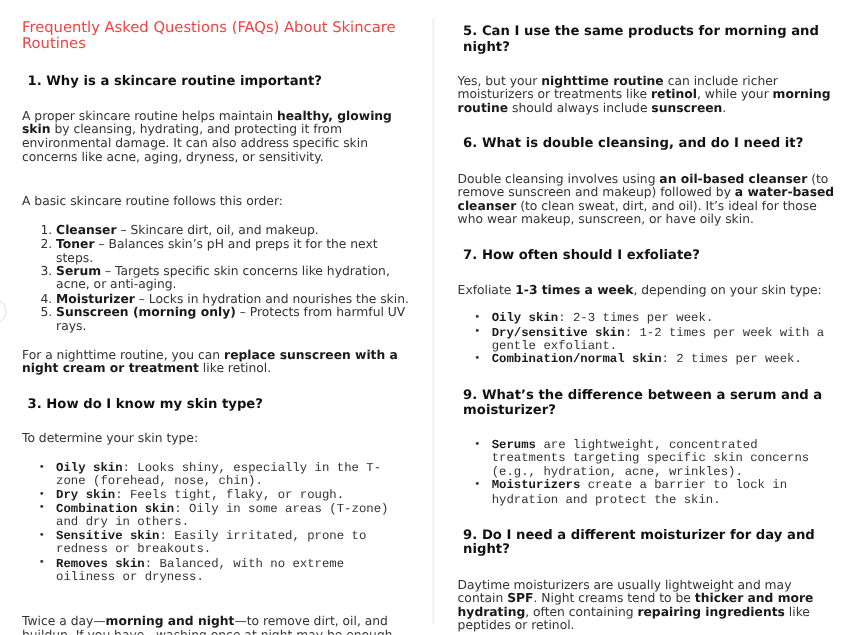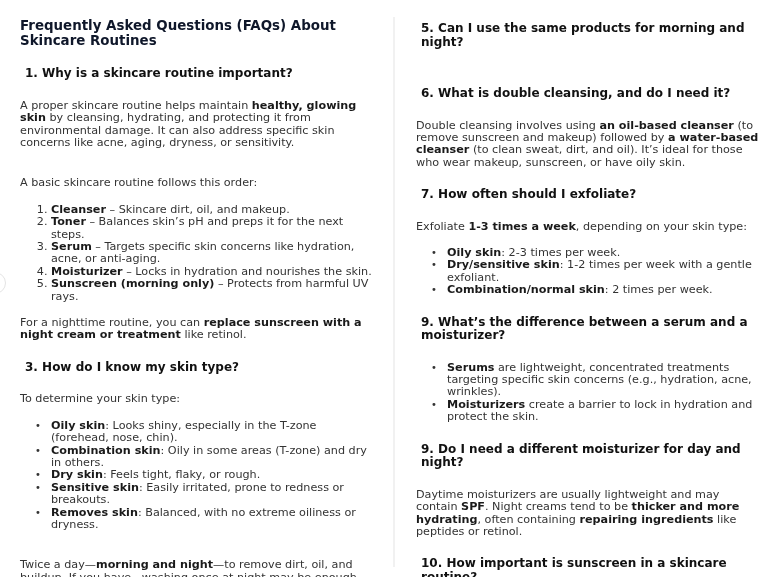--- a/index.html
+++ b/index.html
@@ -14,30 +14,30 @@
   .col-right { left: 416px; width: 346px; }
   .divider {
     position: absolute; left: 393px; top: 17px; width: 2px; height: 550px;
     background: #f1f1f1;
   }
   .edge-circle {
     position: absolute; left: -16px; top: 272px; width: 20px; height: 20px;
     border: 1px solid #e4e4e4; border-radius: 50%;
   }
   h1 {
-    font-size: 13.4px; line-height: 14.6px; font-weight: bold; color: #0f172a;
+    font-size: 13.4px; line-height: 14.6px; font-weight: normal; color: #ef4444;
     margin: 19px 0 0 0;
   }
   h2 {
     font-size: 12px; line-height: 13.5px; font-weight: bold; color: #111;
     margin: 5px;
   }
   p { margin: 0; }
   ol, ul { margin: 0; padding-left: 31px; }
-  ul { list-style: none; }
+  ul { list-style: none; font-family: Liberation Mono, monospace; }
   ul li { position: relative; }
   ul li::before {
     content: "•"; position: absolute; left: -16px; top: 0; color: #333;
     font-size: 10px;
   }
   ol li { padding-left: 0; }
   .gap-a { height: 14px; }
 </style>
 </head>
 <body>
@@ -72,38 +72,39 @@
   </section>
   <div class="gap-a"></div>
 
   <section>
     <h2>3. How do I know my skin type?</h2>
     <div class="gap-a"></div>
     <p>To determine your skin type:</p>
     <div class="gap-a"></div>
     <ul>
         <li><b>Oily skin</b><span>: Looks shiny, especially in the T-zone (forehead, nose, chin).</span></li>
+        <li><b>Dry skin</b><span>: Feels tight, flaky, or rough.</span></li>
         <li><b>Combination skin</b><span>: Oily in some areas (T-zone) and dry in others.</span></li>
-        <li><b>Dry skin</b><span>: Feels tight, flaky, or rough.</span></li>
         <li><b>Sensitive skin</b><span>: Easily irritated, prone to redness or breakouts.</span></li>
         <li><b>Removes skin</b><span>: Balanced, with no extreme oiliness or dryness.</span></li>
       </ul>
   </section>
   <div class="gap-a"></div>
 
   <section>
     <div class="gap-a"></div>
     <p>Twice a day—<b>morning and night</b>—to remove dirt, oil, and buildup. If you have , washing once at night may be enough.</p>
   </section>
 </div>
 
 <div class="col col-right" style="padding-top:17px;">
   <section>
     <h2>5. Can I use the same products for morning and night?</h2>
     <div class="gap-a"></div>
+    <p>Yes, but your <b>nighttime routine</b> can include richer moisturizers or treatments like <b>retinol</b>, while your <b>morning routine</b> should always include <b>sunscreen</b>.</p>
   </section>
   <div class="gap-a"></div>
 
   <section>
     <h2>6. What is double cleansing, and do I need it?</h2>
     <div class="gap-a"></div>
     <p>Double cleansing involves using <b>an oil-based cleanser</b> (to remove sunscreen and makeup) followed by <b>a water-based cleanser</b> (to clean sweat, dirt, and oil). It’s ideal for those who wear makeup, sunscreen, or have oily skin.</p>
   </section>
   <div class="gap-a"></div>
 

